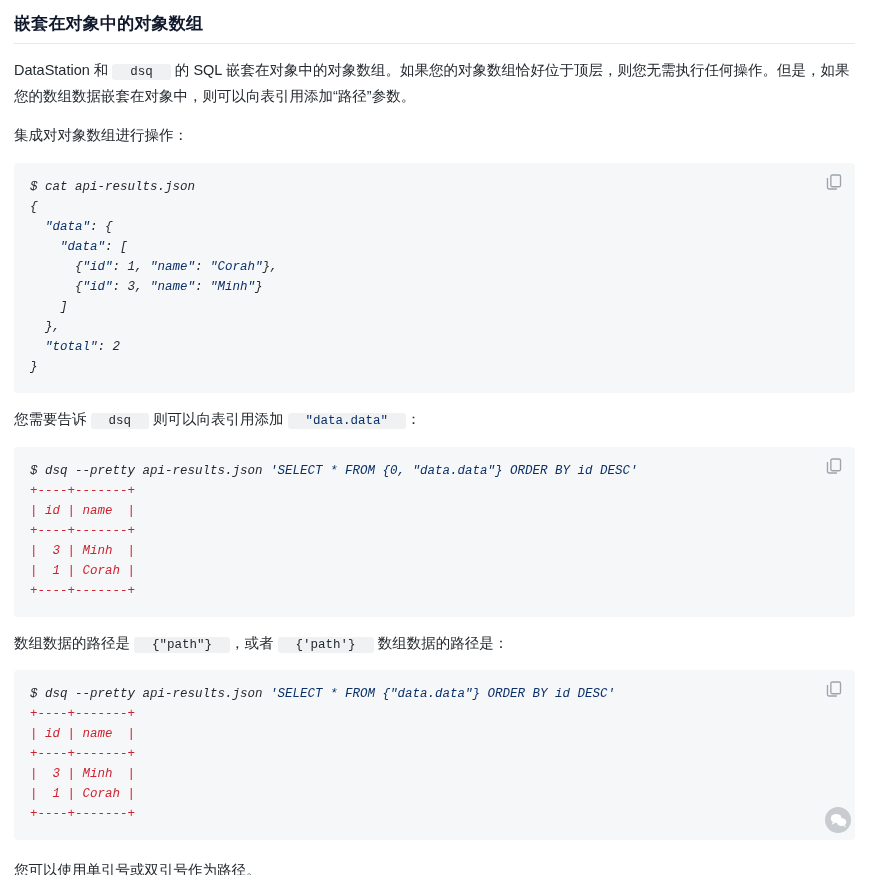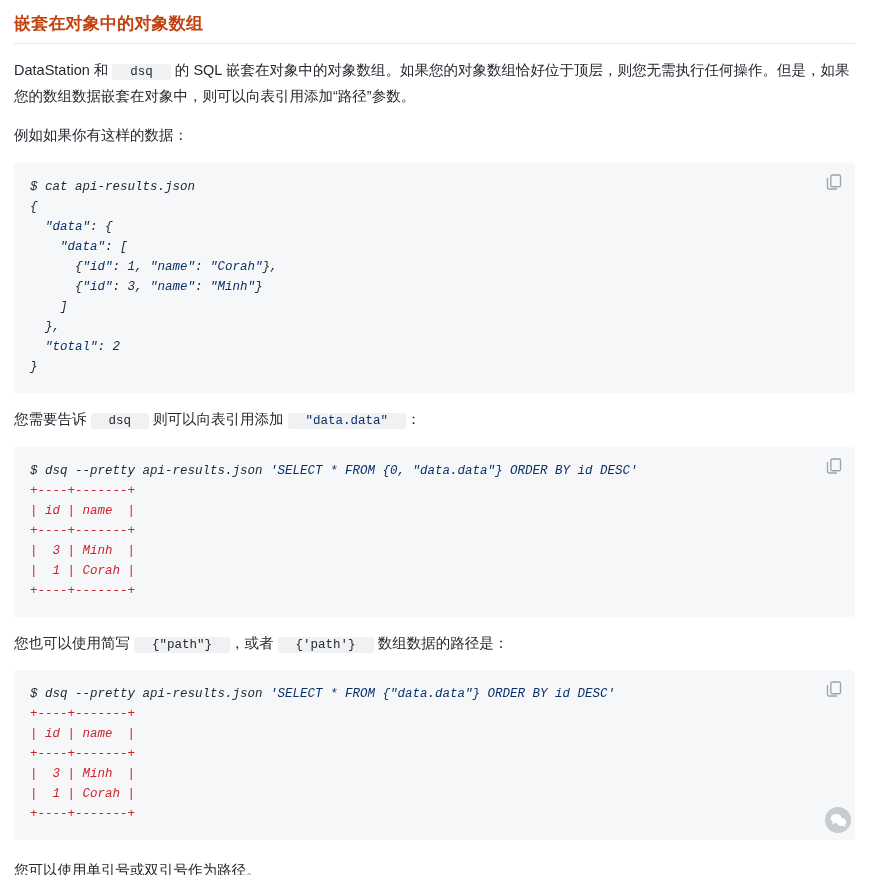--- a/index.html
+++ b/index.html
@@ -16,21 +16,21 @@
     position: relative;
   }
   .page {
     padding: 0 14px;
     box-sizing: border-box;
     width: 869px;
   }
   h2.title {
     font-size: 17px;
     font-weight: bold;
-    color: #c2410c;
+    color: #0f172a;
     margin: 12px 0 0 0;
     padding-bottom: 8px;
     border-bottom: 1px solid #e6e8eb;
     letter-spacing: 0.2px;
   }
   p.para {
     font-size: 14.5px;
     line-height: 1.75;
     color: #24292f;
     margin: 14px 0 0 0;
@@ -111,21 +111,21 @@
 <body>
 
 <div class="page">
 
   <h2 class="title">嵌套在对象中的对象数组</h2>
 
   <p class="para">
     <span>DataStation 和 </span><code class="inline">dsq</code><span> 的 SQL 嵌套在对象中的对象数组。如果您的对象数组恰好位于顶层，则您无需执行任何操作。但是，如果您的数组数据嵌套在对象中，则可以向表引用添加“路径”参数。</span>
   </p>
 
-  <p class="para">例如如果你有这样的数据：</p>
+  <p class="para">集成对对象数组进行操作：</p>
 
   <div class="codeblock">
     <div class="copy-btn">
       <svg width="18" height="18" viewBox="0 0 16 16" fill="none" stroke="#57606a" stroke-width="1.2">
         <rect x="5.2" y="1.8" width="8.6" height="10.4" rx="1.4"></rect>
         <path d="M10.6 14.2H3.6a1.4 1.4 0 0 1-1.4-1.4V4.4"></path>
       </svg>
     </div>
     <pre><span class="tok-plain">$ cat api-results.json
 {
@@ -156,21 +156,21 @@
     <pre><span class="tok-plain">$ dsq --pretty api-results.json </span><span class="tok-str">'SELECT * FROM {0, "data.data"} ORDER BY id DESC'</span><span class="tok-plain">
 </span><span class="tok-red">+----+-------+
 | id | name  |
 +----+-------+
 |  3 | Minh  |
 |  1 | Corah |
 +----+-------+</span></pre>
   </div>
 
   <p class="para">
-    <span>您也可以使用简写</span>
+    <span>数组数据的路径是</span>
     <code class="inline">{"path"}</code><span>，或者</span>
     <code class="inline">{'path'}</code>
     <span>数组数据的路径是：</span>
   </p>
 
   <div class="codeblock">
     <div class="copy-btn">
       <svg width="18" height="18" viewBox="0 0 16 16" fill="none" stroke="#57606a" stroke-width="1.2">
         <rect x="5.2" y="1.8" width="8.6" height="10.4" rx="1.4"></rect>
         <path d="M10.6 14.2H3.6a1.4 1.4 0 0 1-1.4-1.4V4.4"></path>

